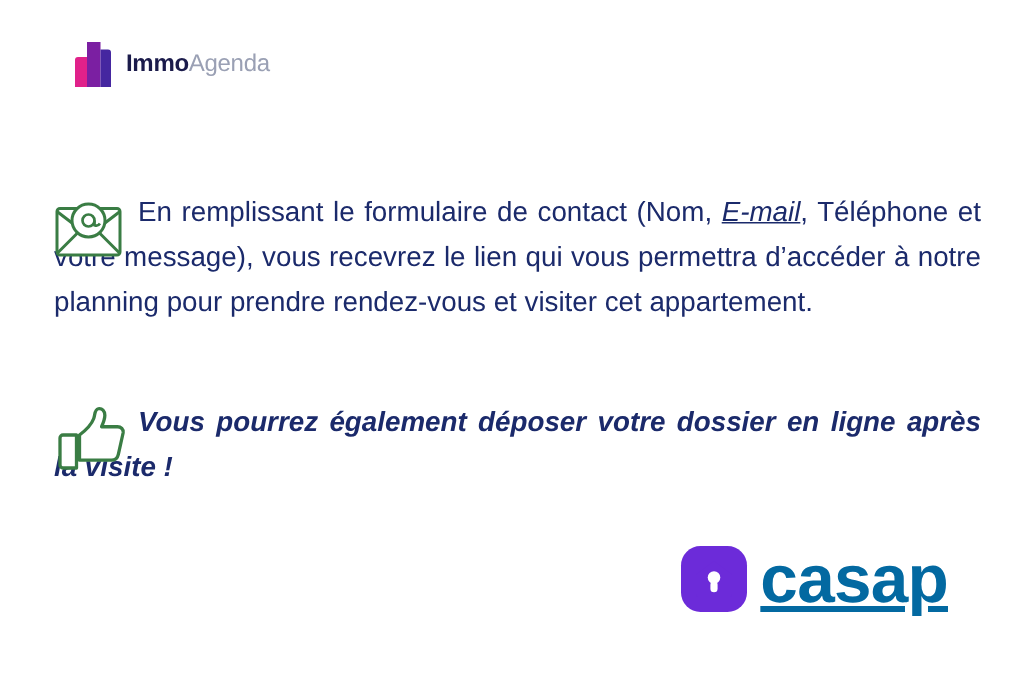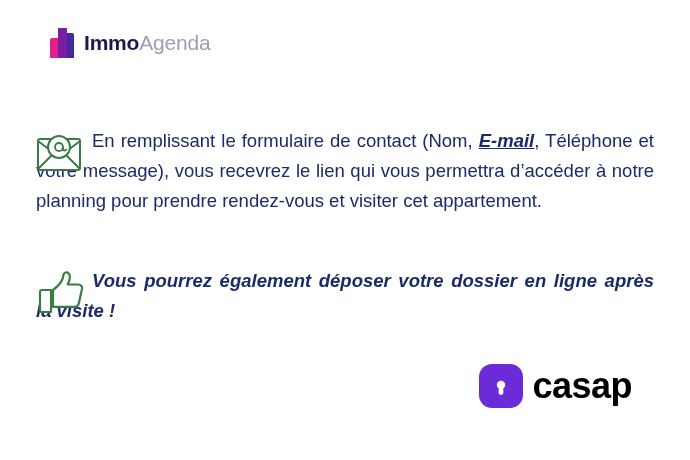--- a/index.html
+++ b/index.html
@@ -50,21 +50,21 @@
   .logo-mark .bar-c {
     position: absolute;
     left: 17px;
     bottom: 0;
     width: 7px;
     height: 25px;
     background: #4527a0;
     border-top-right-radius: 2px;
   }
   .logo-text {
-    font-size: 21px;
+    font-size: 16px;
     letter-spacing: -0.2px;
     white-space: nowrap;
   }
   .logo-text .immo {
     color: #1b1b4b;
     font-weight: 700;
   }
   .logo-text .agenda {
     color: #9aa0b4;
     font-weight: 400;
@@ -93,21 +93,20 @@
   .para-dossier {
     text-indent: 56px;
     font-style: italic;
     font-weight: 600;
   }
   .em-italic {
   }
   .em-underline {
     font-style: italic;
     text-decoration: underline;
-    font-weight: bold;
   }
 
   
   .icon-env {
     position: absolute;
     left: 0px;
     top: 6px;
     width: 46px;
     height: 40px;
   }
@@ -132,25 +131,26 @@
     width: 44px;
     height: 44px;
     border-radius: 13px;
     background: #6c2bd9;
     display: flex;
     align-items: center;
     justify-content: center;
     flex: 0 0 auto;
   }
   .casap-word {
-    font-size: 36px;
-    color: #000000;
+    font-size: 45px;
+    color: #0369a1;
     font-weight: 700;
     letter-spacing: -0.5px;
     line-height: 1;
+    text-decoration: underline;
   }
 </style>
 </head>
 <body>
 
 <div class="header">
   <div class="logo-mark">
     <span class="bar-a"></span>
     <span class="bar-b"></span>
     <span class="bar-c"></span>

